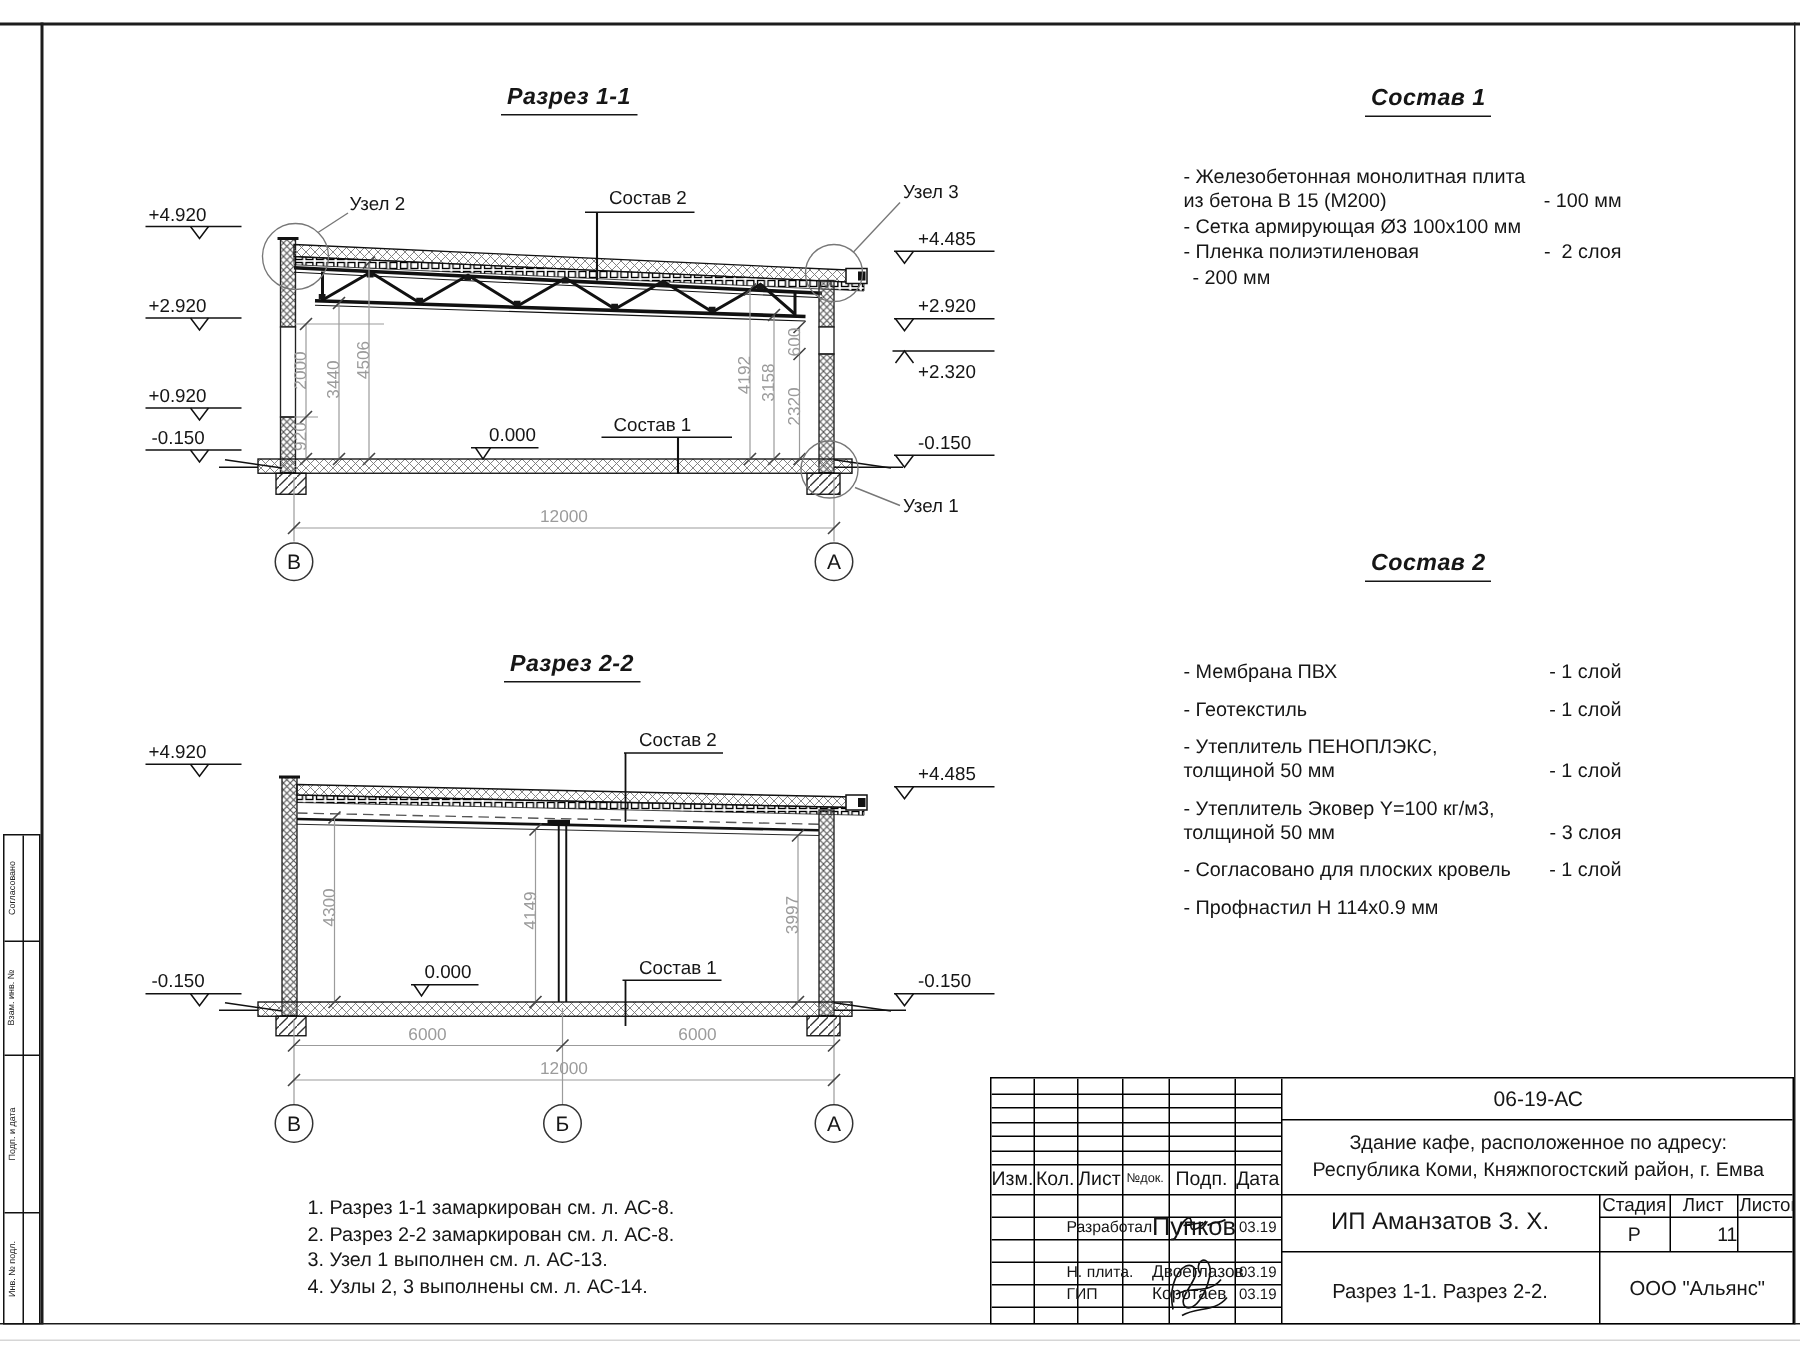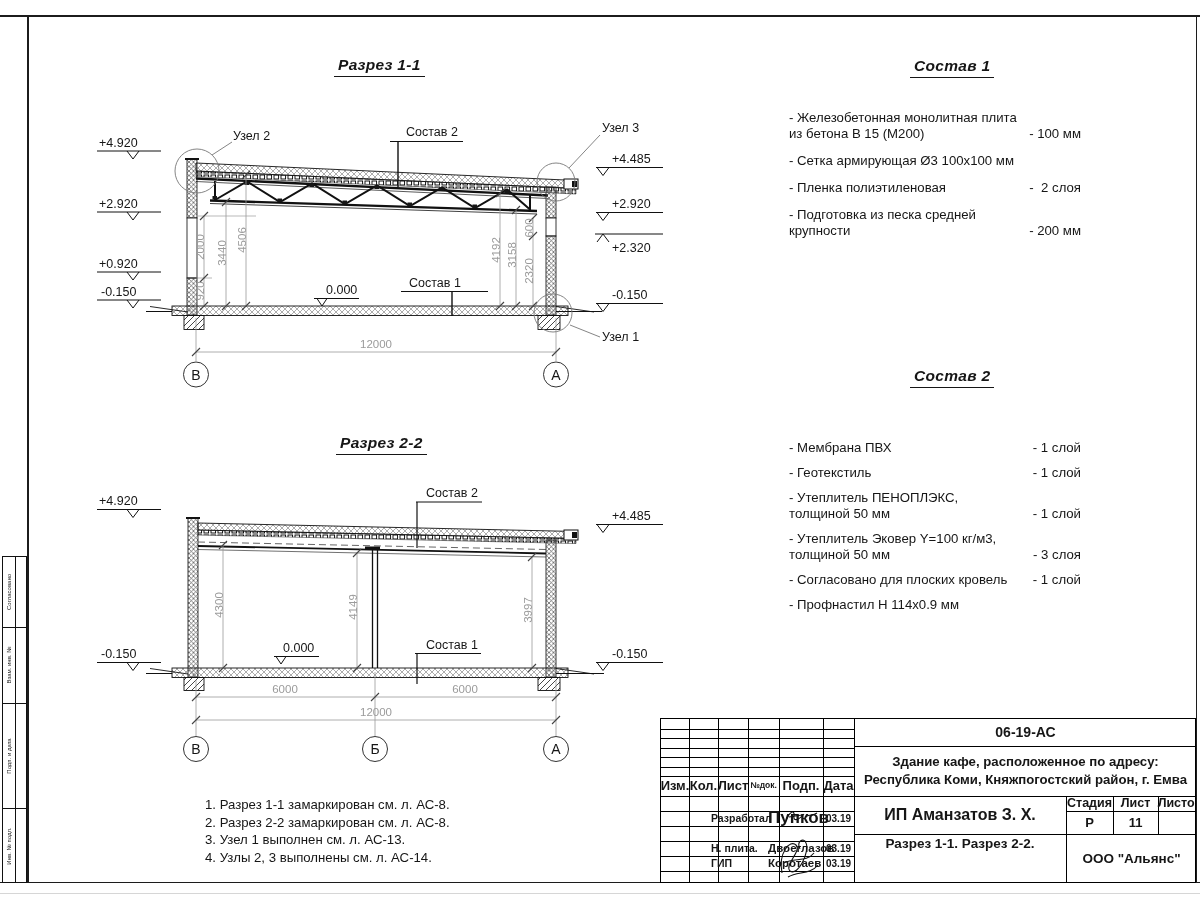--- a/index.html
+++ b/index.html
@@ -17,21 +17,21 @@
   .ci{display:flex;align-items:flex-end;}
   .ci .nm{flex:1;white-space:pre-line;}
   .ci .vl{white-space:pre;margin-left:6px;}
   .notes{position:absolute;font-size:13.2px;line-height:17.5px;}
   
   #tb{position:absolute;left:660px;top:718px;width:536px;height:165px;
       border:1.6px solid #000;box-sizing:border-box;overflow:hidden;background:#fff;}
   #tb .vln{position:absolute;width:1.3px;background:#000;}
   #tb .hln{position:absolute;height:1.3px;background:#000;}
   #tb .cell{position:absolute;display:flex;align-items:center;justify-content:center;
-            text-align:center;font-size:13px;line-height:1.35;font-weight:bold;}
+            text-align:center;font-size:13px;line-height:1.35;}
   #tb .cell.left{justify-content:flex-start;text-align:left;padding-left:47px;}
   
   #sb{position:absolute;left:2px;top:556px;width:25px;height:327px;border:1px solid #111;box-sizing:border-box;}
   #sb .hdiv{position:absolute;left:0;width:100%;height:1px;background:#111;}
   #sb .vdiv{position:absolute;top:0;left:12px;width:1px;height:100%;background:#111;}
   #sb .rcell{position:absolute;left:0;width:12px;display:flex;align-items:center;justify-content:center;}
   #sb .rlab{transform:rotate(-90deg);white-space:nowrap;font-size:6px;color:#222;}
 </style>
 </head>
 <body>
@@ -295,37 +295,35 @@
       <line x1="274" y1="656.5" x2="319" y2="656.5" stroke="#111" stroke-width="1"></line>
       <polyline points="276,656.5 281,664 286,656.5" fill="none" stroke="#111" stroke-width="1"></polyline>
     </g>
   </svg>
 
   <div class="sec-title" style="left:334px;top:56px;">Разрез 1-1</div>
   <div class="sec-title" style="left:336px;top:434px;">Разрез 2-2</div>
   <div class="sec-title" style="left:910px;top:57px;">Состав 1</div>
   <div class="sec-title" style="left:910px;top:367px;">Состав 2</div>
 
-  <div class="complist" style="left:789px;top:110px;gap:11px;">
+  <div class="complist" style="left:789px;top:110px;gap:1px;">
     <div class="ci">
         <span class="nm">- Железобетонная  монолитная плита
 из бетона В 15 (М200)</span>
         <span class="vl">- 100 мм</span>
       </div>
     <div class="ci">
         <span class="nm">- Сетка армирующая Ø3 100х100 мм</span>
         <span class="vl"></span>
       </div>
     <div class="ci">
         <span class="nm">- Пленка полиэтиленовая</span>
         <span class="vl">-  2 слоя</span>
       </div>
     <div class="ci">
-        <span class="nm">- Подготовка из песка средней
-крупности</span>
         <span class="vl">- 200 мм</span>
       </div>
   </div>
 
   <div class="complist" style="left:789px;top:440px;gap:9px;">
     <div class="ci">
         <span class="nm">- Мембрана ПВХ</span>
         <span class="vl">- 1 слой</span>
       </div>
     <div class="ci">
@@ -408,23 +406,23 @@
       <path d="M4,15 C8,3 14,1 13,8 C12,14 18,12 23,6 M8,9 L21,7 M24,9 C28,6 32,8 36,5" fill="none" stroke="#111" stroke-width="1.1"></path>
     </svg>
     <svg style="left:113px;top:112px;" width="52" height="52" viewBox="0 0 52 52">
       <path d="M8,42 C4,22 16,8 22,14 C28,20 10,34 16,40 C24,46 36,20 32,12 C30,6 22,10 26,18 M10,32 C20,26 32,32 40,22 M14,46 C24,40 36,44 44,34" fill="none" stroke="#111" stroke-width="1.1"></path>
     </svg>
 
     <div class="cell" style="left:193px;top:0;width:343px;height:27px;font-size:14px;">06-19-АС</div>
     <div class="cell" style="left:193px;top:27px;width:343px;height:50px;white-space:pre-line;font-size:13.2px;">Здание кафе, расположенное по адресу:
 Республика Коми, Княжпогостский район, г. Емва</div>
     <div class="cell" style="left:193px;top:77px;width:212px;height:38px;font-size:16px;">ИП Аманзатов З. Х.</div>
-    <div class="cell" style="left:193px;top:100px;width:212px;height:50px;font-size:13.5px;">Разрез 1-1. Разрез 2-2.</div>
+    <div class="cell" style="left:193px;top:117px;width:212px;height:50px;font-size:13.5px;">Разрез 1-1. Разрез 2-2.</div>
     <div class="cell" style="left:405px;top:115px;width:131px;height:50px;font-size:13.5px;">ООО "Альянс"</div>
     <div class="cell" style="left:405px;top:77px;width:47px;height:15px;font-size:12.5px;">Стадия</div>
     <div class="cell" style="left:452px;top:77px;width:45px;height:15px;font-size:12.5px;">Лист</div>
     <div class="cell" style="left:497px;top:77px;width:44px;height:15px;font-size:12.5px;">Листов</div>
     <div class="cell" style="left:405px;top:92px;width:47px;height:23px;">Р</div>
-    <div class="cell" style="left:452px;top:92px;width:45px;height:23px;">11</div>
+    <div class="cell" style="left:452px;top:92px;width:45px;height:23px;padding-left:16px;">11</div>
     <div class="cell" style="left:497px;top:92px;width:39px;height:23px;"></div>
   </div>
 
 </div>
 
 </body></html>

